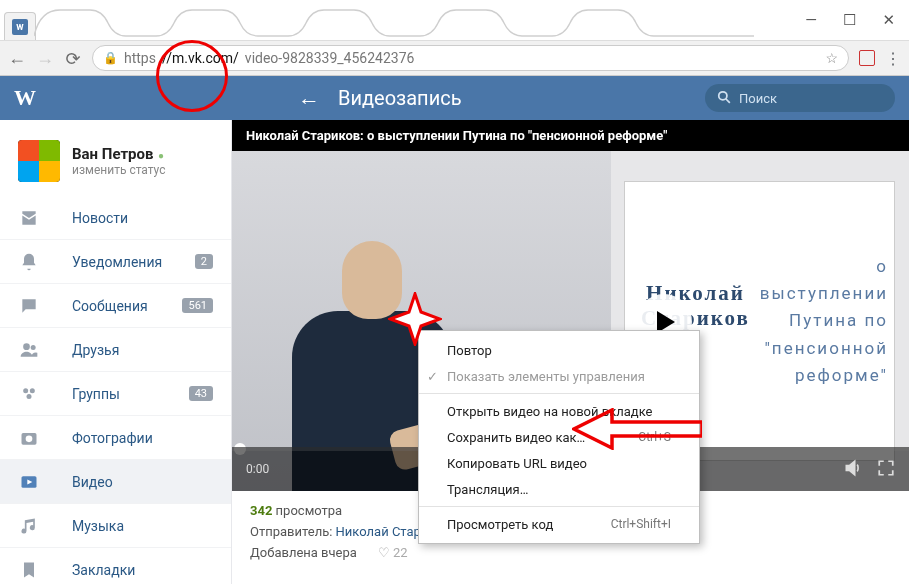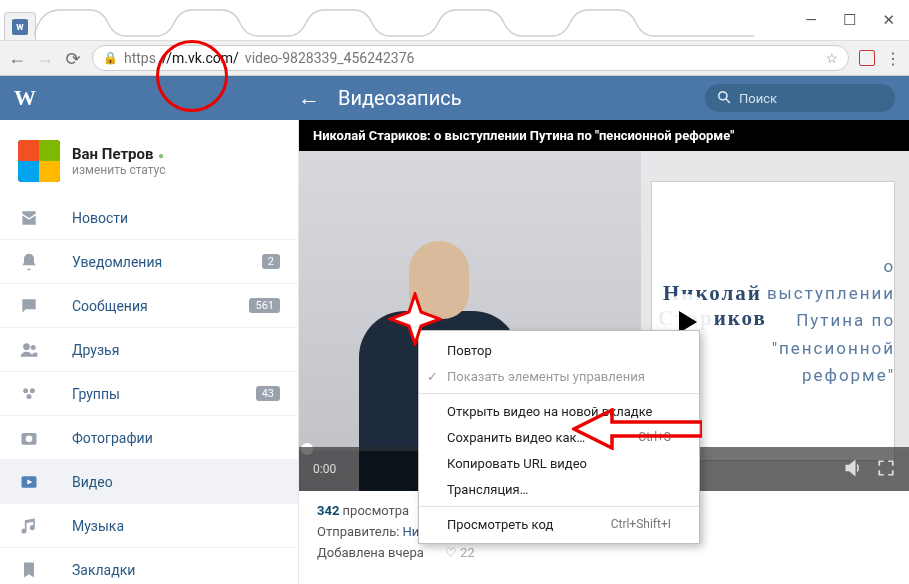--- a/index.html
+++ b/index.html
@@ -26,21 +26,21 @@
   
   .vk-topbar{height:44px;background:#4a76a8;display:flex;align-items:center;color:#fff;}
   .vk-logo{width:50px;display:flex;justify-content:center;font-family:Georgia,serif;font-weight:bold;font-size:22px;}
   .vk-title-wrap{flex:0 0 230px;}
   .vk-video-hdr{display:flex;align-items:center;gap:18px;padding-left:18px;}
   .vk-back{color:#fff;font-size:22px;font-weight:bold;}
   .vk-video-title{font-weight:normal;font-size:20px;}
   .vk-search{margin-left:auto;margin-right:14px;height:28px;width:190px;background:#3b668d;border-radius:14px;display:flex;align-items:center;padding:0 12px;color:#cfe0f0;font-size:13px;gap:8px;}
   .vk-body{display:flex;height:calc(584px - 40px - 36px - 44px);background:#edeef0;}
   
-  .sidebar{width:299px;background:#fff;border-right:1px solid #e7e8ec;padding-top:10px;}
+  .sidebar{width:232px;background:#fff;border-right:1px solid #e7e8ec;padding-top:10px;}
   .profile{display:flex;align-items:center;gap:12px;padding:10px 18px 14px 18px;}
   .avatar{width:42px;height:42px;border-radius:4px;background:#000;position:relative;overflow:hidden;}
   .avatar .q{position:absolute;width:50%;height:50%;}
   .q.r{background:#f25022;top:0;left:0;} .q.g{background:#7fba00;top:0;right:0;}
   .q.b{background:#00a4ef;bottom:0;left:0;} .q.y{background:#ffb900;bottom:0;right:0;}
   .uname{font-weight:bold;font-size:15px;color:#222;}
   .ustatus{font-size:12px;color:#888;}
   .online-dot{color:#8ac176;font-size:10px;margin-left:2px;}
   .nav-list{list-style:none;}
   .nav-list li{height:44px;display:flex;align-items:center;padding:0 18px;gap:32px;color:#2a5885;font-size:14px;cursor:pointer;border-bottom:1px solid #f1f2f4;}
@@ -62,21 +62,21 @@
   .right-card .name{font-family:Georgia,serif;font-size:21px;letter-spacing:2px;color:#2d4a6e;font-weight:bold;margin-bottom:30px;text-align:center;}
   .right-card .desc{font-family:"Courier New",monospace;font-size:17px;letter-spacing:2px;color:#5a7aa2;line-height:1.6;text-align:right;}
   .play-btn{position:absolute;right:32%;top:42%;width:56px;height:56px;background:rgba(255,255,255,0.9);border-radius:50%;display:flex;align-items:center;justify-content:center;}
   .play-btn::after{content:"";border-left:18px solid #000;border-top:11px solid transparent;border-bottom:11px solid transparent;margin-left:4px;}
   .controls{position:absolute;left:0;right:0;bottom:0;height:44px;background:rgba(0,0,0,0.55);display:flex;align-items:center;padding:0 14px;color:#ddd;gap:14px;font-size:12px;}
   .progress{position:absolute;left:0;right:0;bottom:40px;height:4px;background:rgba(255,255,255,0.25);}
   .progress .dot{position:absolute;left:2px;top:-4px;width:12px;height:12px;background:#fff;border-radius:50%;}
   .ctrl-spacer{flex:1;}
   
   .vmeta{padding:12px 18px;font-size:13px;color:#555;}
-  .vmeta b{color:#0c4a6e;text-align:center;}
+  .vmeta b{color:#4d7c0f;text-align:center;}
   .vmeta .line{margin-top:6px;}
   .vmeta a{color:#2a5885;text-decoration:none;}
   .vmeta .heart{color:#aaa;margin-left:18px;}
   
   .ctx{position:absolute;left:418px;top:330px;width:282px;background:#fff;border:1px solid #bfbfbf;box-shadow:3px 3px 8px rgba(0,0,0,0.25);font-size:13px;padding:6px 0;z-index:40;}
   .ctx .row{height:26px;display:flex;align-items:center;padding:0 28px;color:#222;cursor:default;}
   .ctx .row.muted{color:#9b9b9b;}
   .ctx .row .sc{margin-left:auto;color:#777;font-size:12px;}
   .ctx hr{border:none;border-top:1px solid #e2e2e2;margin:4px 0;}
   .ctx .chk{position:absolute;left:8px;}

